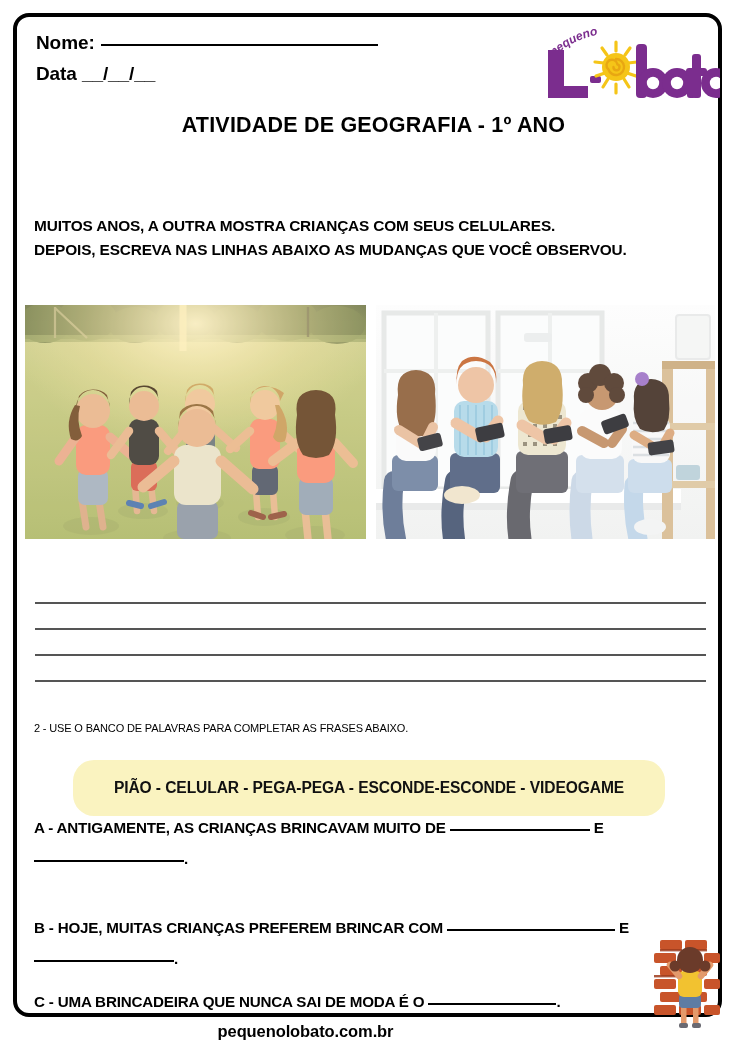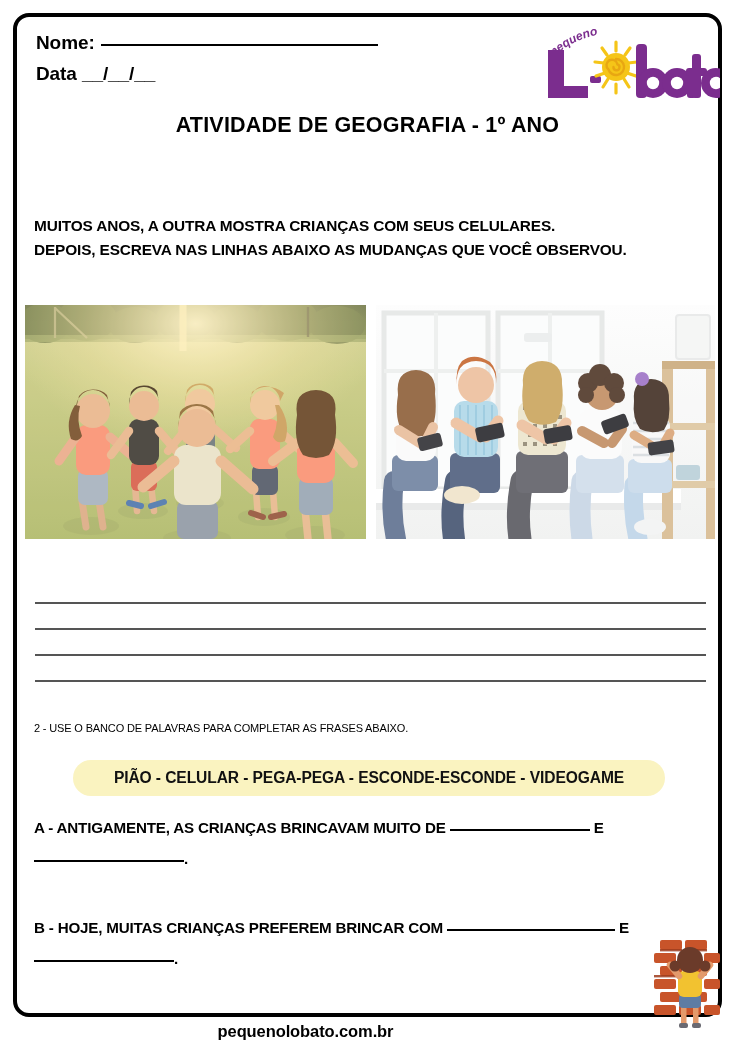--- a/index.html
+++ b/index.html
@@ -69,20 +69,21 @@
   .logo svg { display:block; }
 
   
   .title1, .title2 {
     position: absolute;
     width: 709px;
     left: 13px;
     text-align: center;
     font-weight: bold;
     white-space: nowrap;
+    padding-left: 6px;
   }
   .title1 {
     top: 113px;
     font-size: 21.5px;
     letter-spacing: 0.2px;
   }
   .title2 {
     top: 143px;
     font-size: 20.5px;
     letter-spacing: -0.3px;
@@ -139,21 +140,21 @@
     font-weight: normal;
     letter-spacing: -0.15px;
     white-space: nowrap;
   }
 
   .wordbank {
     position: absolute;
     left: 73px;
     top: 760px;
     width: 592px;
-    height: 36px;
+    height: 56px;
     background: #FAF3C0;
     border-radius: 21px;
     display: flex;
     align-items: center;
     justify-content: center;
   }
   .wordbank span {
     font-size: 15.6px;
     font-weight: bold;
     letter-spacing: -0.1px;
@@ -550,20 +551,23 @@
   <div class="item item-a">
     <span class="row"><span>A - ANTIGAMENTE, AS CRIANÇAS BRINCAVAM MUITO DE </span><span class="blank blank-lg"></span><span> E</span></span>
     <span class="row"><span class="blank blank-sm"></span><span>.</span></span>
   </div>
 
   <div class="item item-b">
     <span class="row"><span>B - HOJE, MUITAS CRIANÇAS PREFEREM BRINCAR COM </span><span class="blank blank-lg2"></span><span> E</span></span>
     <span class="row"><span class="blank blank-sm2"></span><span>.</span></span>
   </div>
 
+  <div class="item item-c">
+    <span class="row"><span>C - UMA BRINCADEIRA QUE NUNCA SAI DE MODA É O </span><span class="blank blank-lg3"></span><span>.</span></span>
+  </div>
 
   <div class="clipart">
     <svg viewBox="0 0 84 90" width="84" height="90" xmlns="http://www.w3.org/2000/svg">
 
       <g fill="#C8542A">
         <rect x="12" y="2" width="22" height="10" rx="2"></rect>
         <rect x="37" y="2" width="22" height="10" rx="2"></rect>
         <rect x="6" y="15" width="22" height="10" rx="2"></rect>
         <rect x="31" y="15" width="22" height="10" rx="2"></rect>
         <rect x="56" y="15" width="16" height="10" rx="2"></rect>

